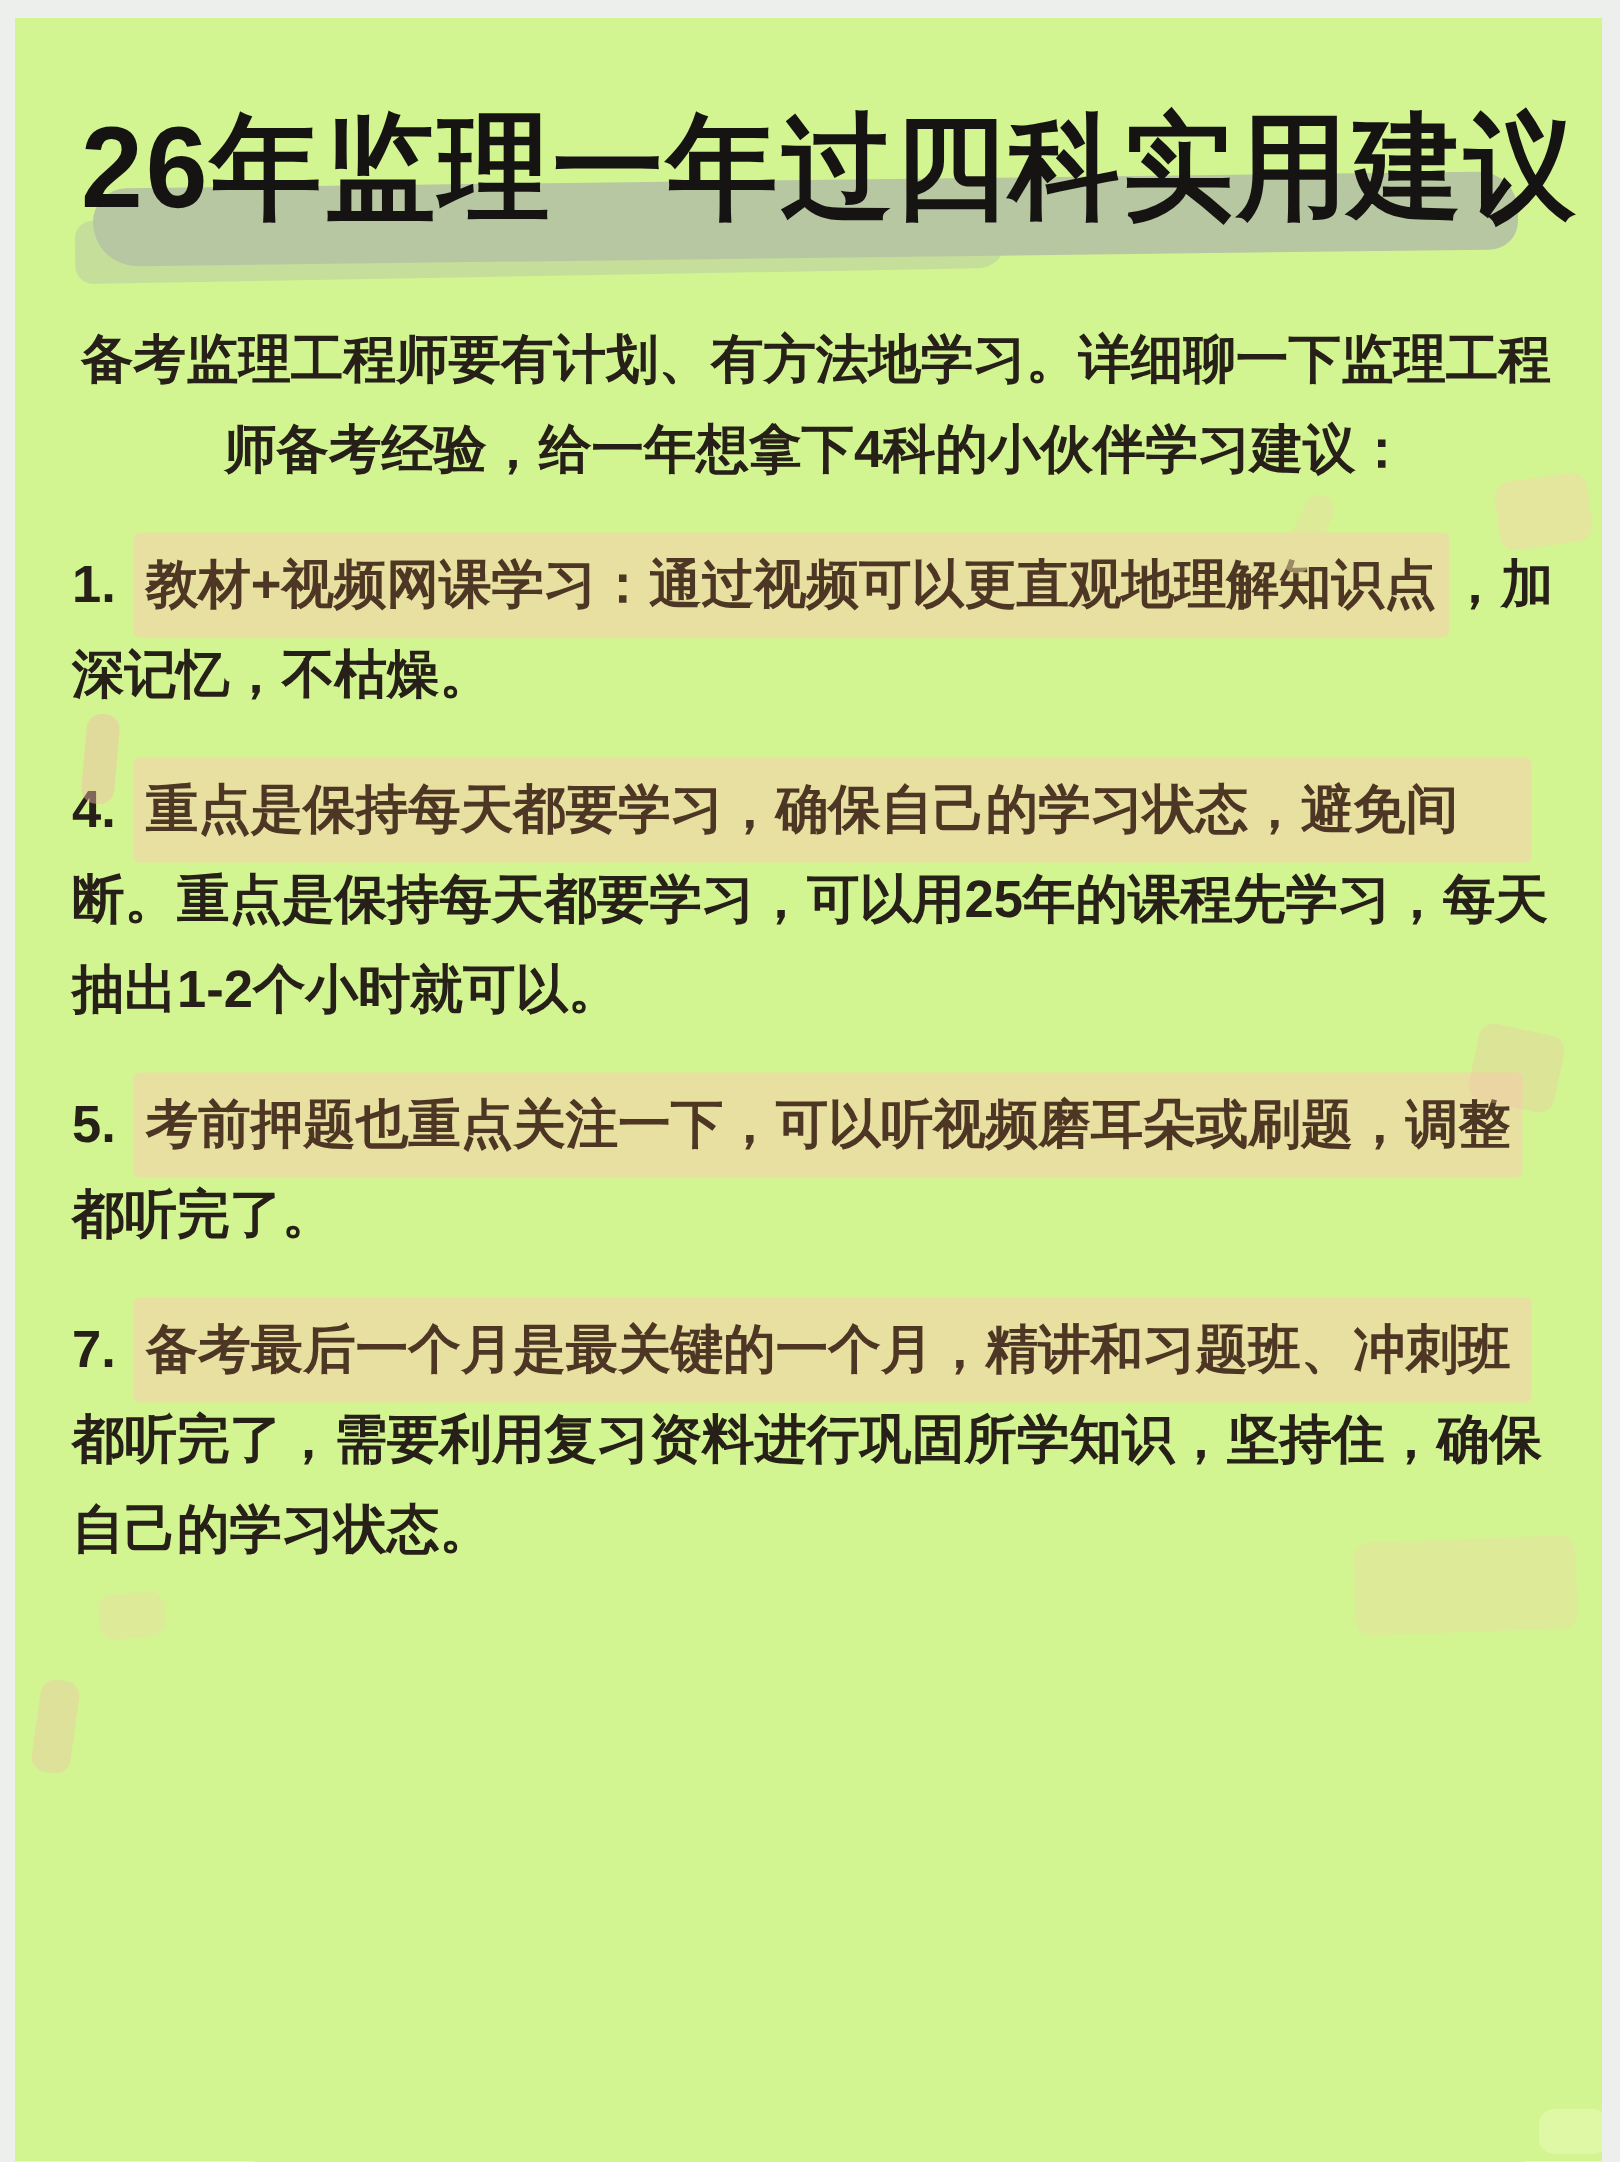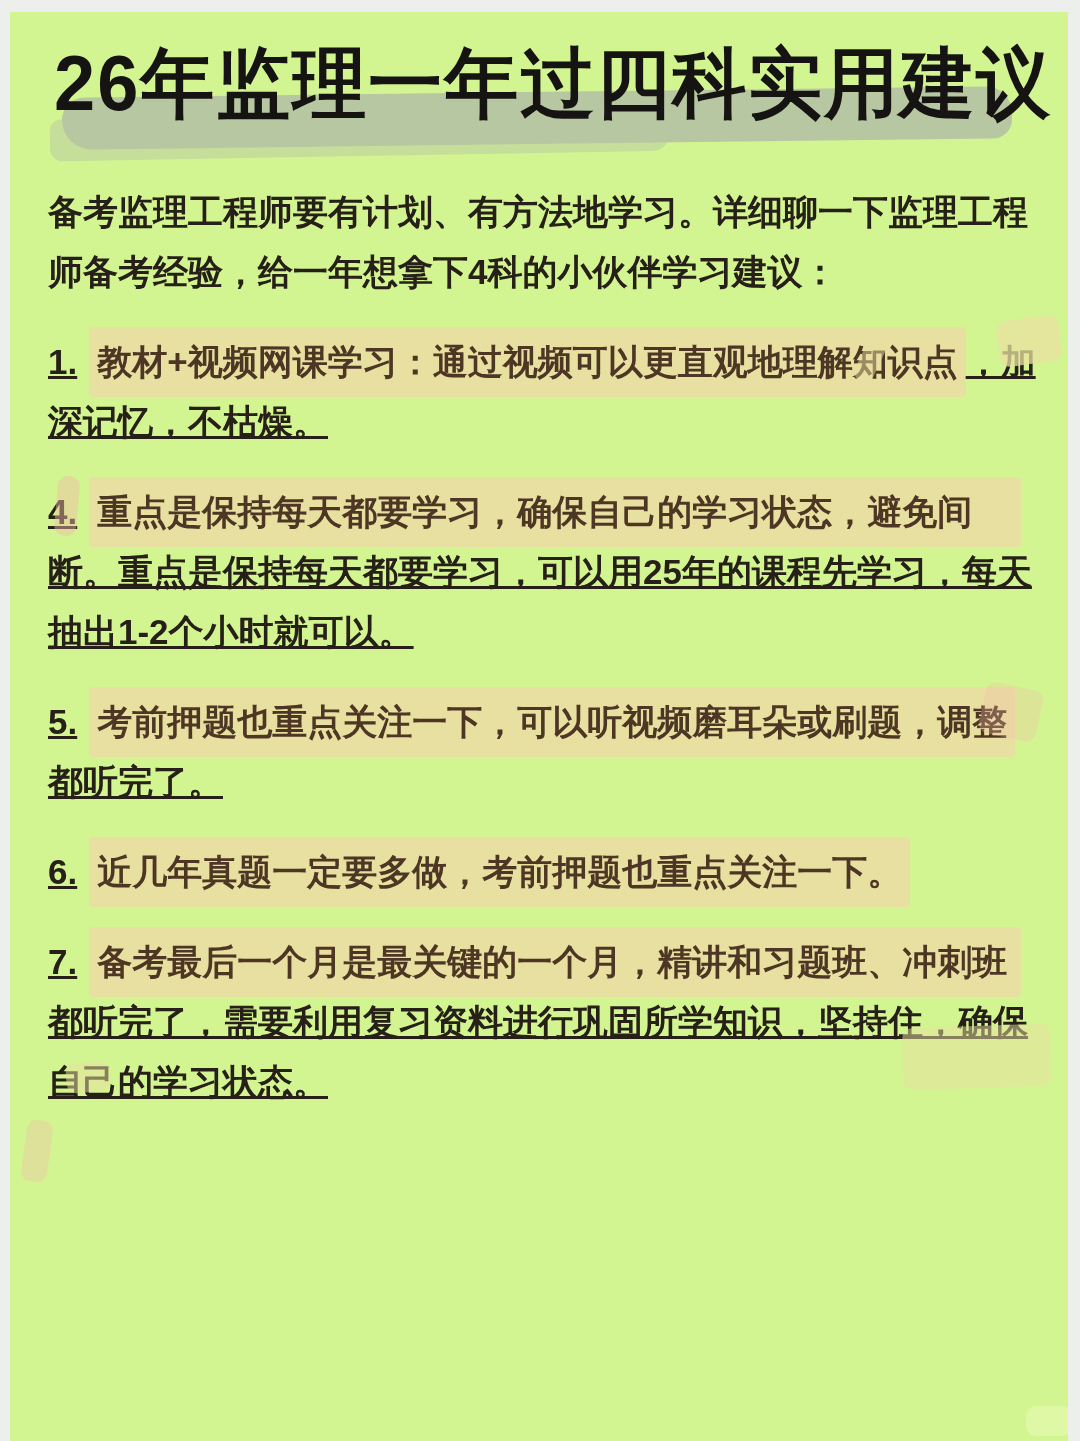--- a/index.html
+++ b/index.html
@@ -18,21 +18,21 @@
   }
   .card {
     position: absolute;
     left: 10px;
     top: 12px;
     width: 1058px;
     height: 1429px;
     background: var(--card, #d3f591);
     overflow: hidden;
     box-sizing: border-box;
-    padding: 24px 28px 0 38px;
+    padding: 52px 28px 0 38px;
   }
   .title-wrap {
     position: relative;
     margin: 0 0 46px 6px;
     height: 100px;
   }
   .brush {
     position: absolute;
     left: 8px;
     top: 56px;
@@ -67,24 +67,24 @@
   .body-text {
     font-size: 35px;
     font-weight: bold;
     line-height: 60px;
     letter-spacing: 0px;
     color: var(--body_text, #262019);
     width: 992px;
   }
   p.intro {
     margin: 0 0 30px 0;
+    text-align: center;
   }
   p.point {
     margin: 0 0 30px 0;
-    text-decoration: underline;
   }
   .num {
     margin-right: 12px;
     color: var(--body_text, #262019);
   }
   .hl {
     display: inline-block;
     padding: 5px 8px;
     margin: -5px 0;
     border-radius: 4px;
@@ -122,21 +122,20 @@
       <div class="brush-tail"></div>
       <h1 class="title">26年监理一年过四科实用建议</h1>
     </div>
 
     <p class="intro body-text">备考监理工程师要有计划、有方法地学习。详细聊一下监理工程师备考经验，给一年想拿下4科的小伙伴学习建议：</p>
 
     <div id="points">
         <p class="point body-text"><span class="num">1.</span><span class="hl">教材+视频网课学习：通过视频可以更直观地理解知识点</span><span>，加深记忆，不枯燥。</span></p>
         <p class="point body-text"><span class="num">4.</span><span class="hl full">重点是保持每天都要学习，确保自己的学习状态，避免间</span><span>断。重点是保持每天都要学习，可以用25年的课程先学习，每天抽出1-2个小时就可以。</span></p>
         <p class="point body-text"><span class="num">5.</span><span class="hl">考前押题也重点关注一下，可以听视频磨耳朵或刷题，调整</span><span>都听完了。</span></p>
-        <p class="point body-text"><span class="num">6.</span><span class="hl">近几年真题一定要多做，考前押题也重点关注一下。</span></p>
         <p class="point body-text"><span class="num">7.</span><span class="hl full">备考最后一个月是最关键的一个月，精讲和习题班、冲刺班</span><span>都听完了，需要利用复习资料进行巩固所学知识，坚持住，确保自己的学习状态。</span></p>
       </div>
 
     <div class="smudge cream s1"></div>
     <div class="smudge cream s2"></div>
     <div class="smudge pink s3"></div>
     <div class="smudge pink s4"></div>
     <div class="smudge cream s5"></div>
     <div class="smudge cream s6"></div>
     <div class="smudge pink s7"></div>

